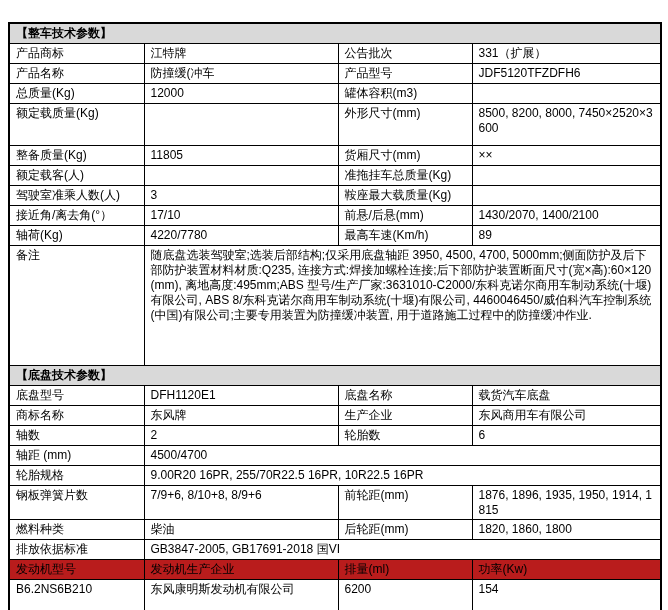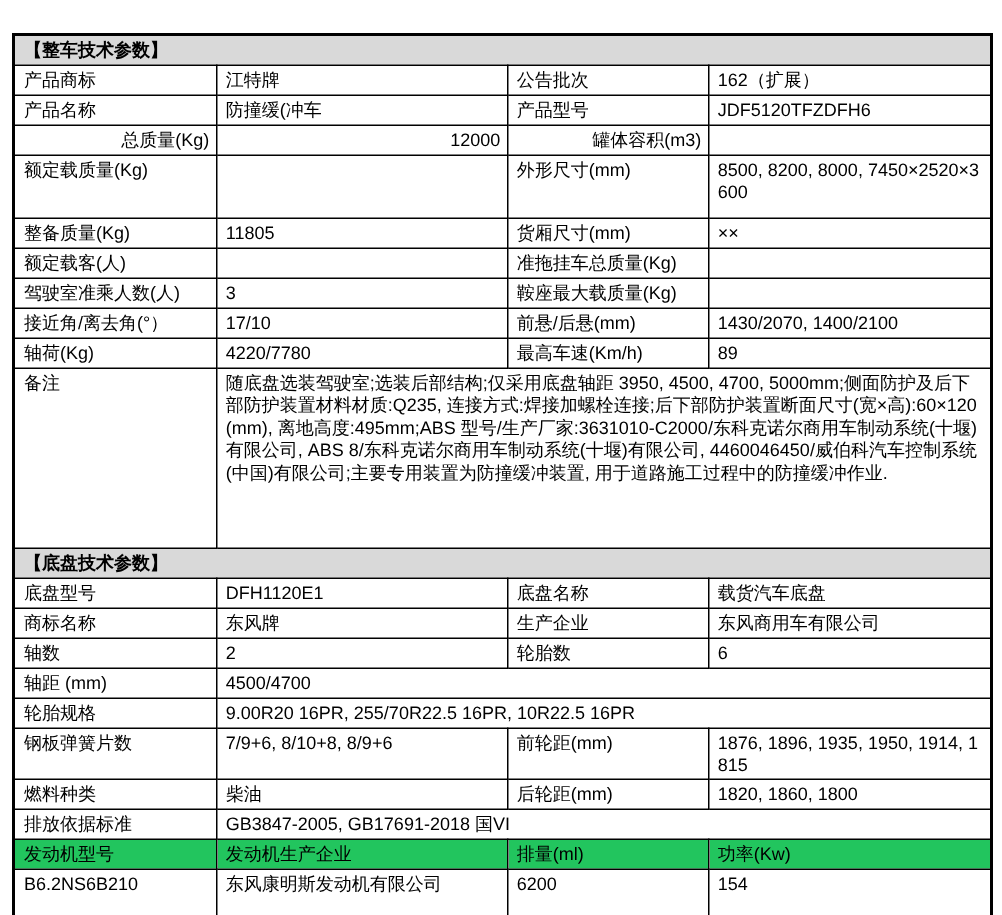--- a/index.html
+++ b/index.html
@@ -36,21 +36,21 @@
     overflow: hidden;
     word-break: break-all;
   }
   td.section-cell {
     background: #d9d9d9;
     font-weight: bold;
     font-size: 13px;
     padding-left: 8px;
   }
   td.head-cell {
-    background: #22c55e;
+    background: #b91c1c;
   }
   td.remarks {
     line-height: 23px;
   }
 </style>
 </head>
 <body>
 
 <div class="page">
   <div class="table-wrap">
@@ -62,29 +62,29 @@
           <col style="width: 189px;">
         </colgroup>
       <tbody>
           <tr style="height: 20px;">
             <td colspan="4" class="section-cell">【整车技术参数】</td>
           </tr>
           <tr style="height: 20px;">
             <td>产品商标</td>
             <td>江特牌</td>
             <td>公告批次</td>
-            <td>162（扩展）</td>
+            <td>331（扩展）</td>
           </tr>
           <tr style="height: 20px;">
             <td>产品名称</td>
             <td>防撞缓(冲车</td>
             <td>产品型号</td>
             <td>JDF5120TFZDFH6</td>
           </tr>
-          <tr style="height: 20px; text-align: right;">
+          <tr style="height: 20px;">
             <td>总质量(Kg)</td>
             <td>12000</td>
             <td>罐体容积(m3)</td>
             <td></td>
           </tr>
           <tr style="height: 42px;">
             <td>额定载质量(Kg)</td>
             <td></td>
             <td>外形尺寸(mm)</td>
             <td>8500, 8200, 8000, 7450×2520×3600</td>

